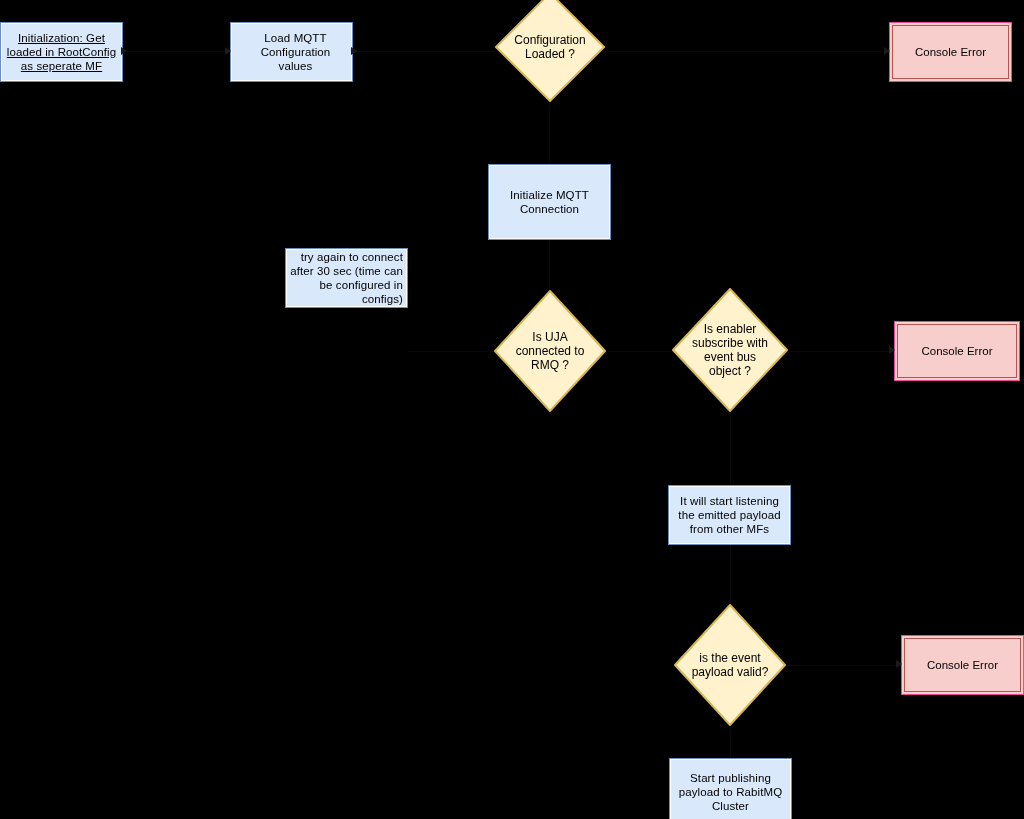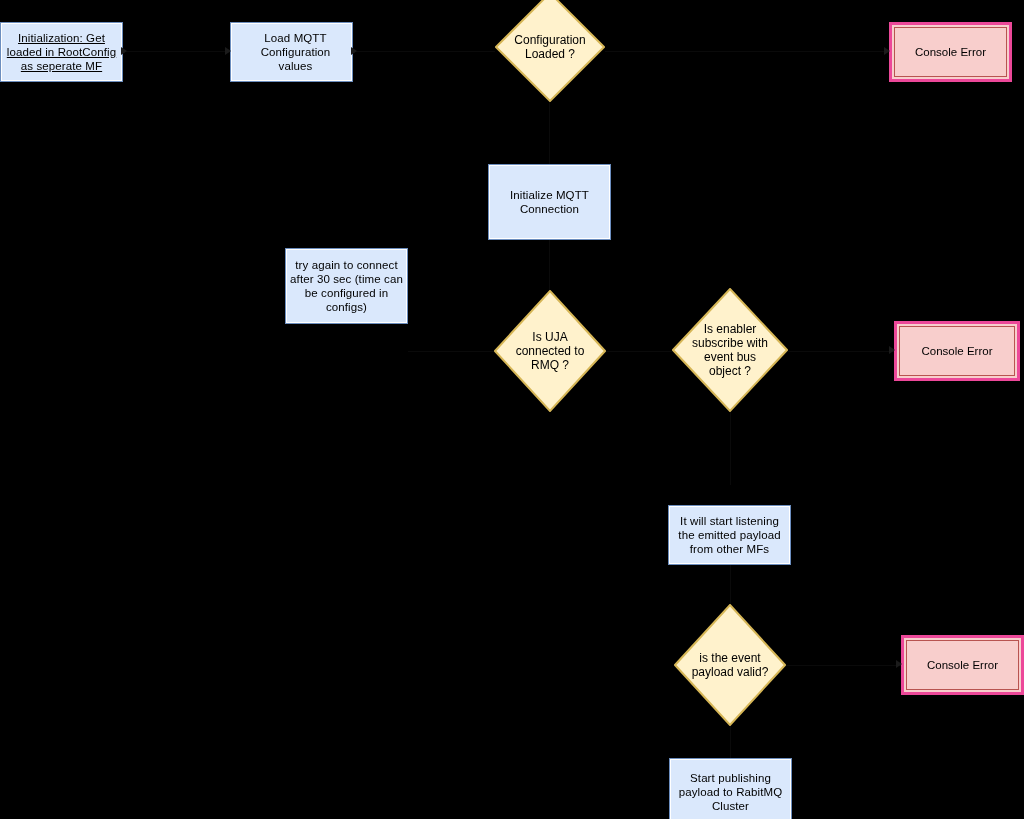--- a/index.html
+++ b/index.html
@@ -37,21 +37,21 @@
     color: #000000;
     font-size: 11.5px;
     line-height: 14px;
     padding: 2px 4px;
     letter-spacing: 0.1px;
   }
 
   
   .rect-error {
     background: #f8cecc;
-    border: 3px solid #ec4899;
+    border: 1px solid #ec4899;
     box-shadow: 0 0 0 2px #f8cecc inset, 0 0 0 3px #b85450 inset;
   }
   .rect-error .label {
     color: #000000;
     font-size: 11.5px;
     line-height: 14px;
     padding: 2px 4px;
     position: relative;
     z-index: 2;
   }
@@ -127,21 +127,21 @@
 
   <div class="node rect-error" style="left:889px; top:22px; width:123px; height:60px;">
     <span class="label">Console Error</span>
   </div>
   <div class="arrow-nub" style="left:884px; top:47px; border-width:4px 0 4px 6px; border-color:transparent transparent transparent #1b1b1b;"></div>
 
   <div class="node rect" style="left:488px; top:164px; width:123px; height:76px;">
     <span class="label">Initialize MQTT Connection</span>
   </div>
 
-  <div class="node rect" style="left:285px; top:248px; width:123px; height:76px;">
+  <div class="node rect" style="left:285px; top:248px; width:123px; height:60px;text-align:right;">
     <span class="label">try again to connect after 30 sec (time can be configured in configs)</span>
   </div>
 
   <div class="node diamond" style="left:672px; top:288px; width:116px; height:124px;">
     <svg class="shape" viewBox="0 0 116 124" preserveAspectRatio="none">
       <polygon points="58,1 115,62 58,123 1,62" fill="#fff2cc" stroke="#d6b656" stroke-width="2"></polygon>
     </svg>
     <span class="label">Is enabler subscribe with event bus object ?</span>
   </div>
 
@@ -150,21 +150,21 @@
       <polygon points="56,1 111,61 56,121 1,61" fill="#fff2cc" stroke="#d6b656" stroke-width="2"></polygon>
     </svg>
     <span class="label">Is UJA connected to RMQ ?</span>
   </div>
 
   <div class="node rect-error" style="left:894px; top:321px; width:126px; height:60px;">
     <span class="label">Console Error</span>
   </div>
   <div class="arrow-nub" style="left:889px; top:346px; border-width:4px 0 4px 6px; border-color:transparent transparent transparent #1b1b1b;"></div>
 
-  <div class="node rect" style="left:668px; top:485px; width:123px; height:60px;margin-top:20px;">
+  <div class="node rect" style="left:668px; top:485px; width:123px; height:60px;">
     <span class="label">It will start listening the emitted payload from other MFs</span>
   </div>
 
   <div class="node diamond" style="left:674px; top:604px; width:112px; height:122px;justify-content:center;">
     <svg class="shape" viewBox="0 0 112 122" preserveAspectRatio="none">
       <polygon points="56,1 111,61 56,121 1,61" fill="#fff2cc" stroke="#d6b656" stroke-width="2"></polygon>
     </svg>
     <span class="label">is the event payload valid?</span>
   </div>
 

